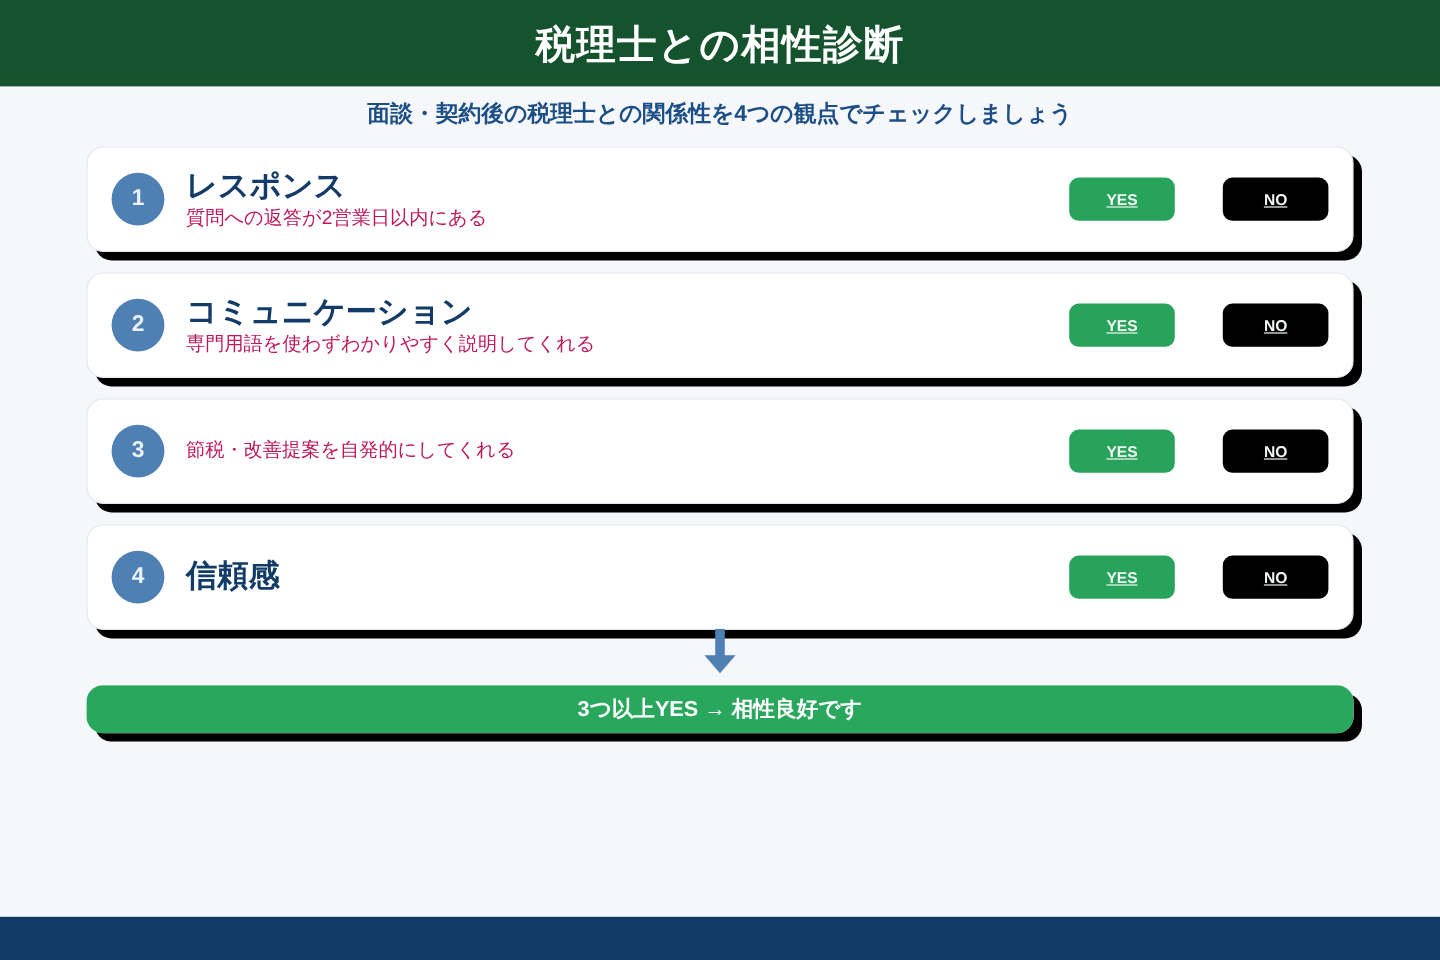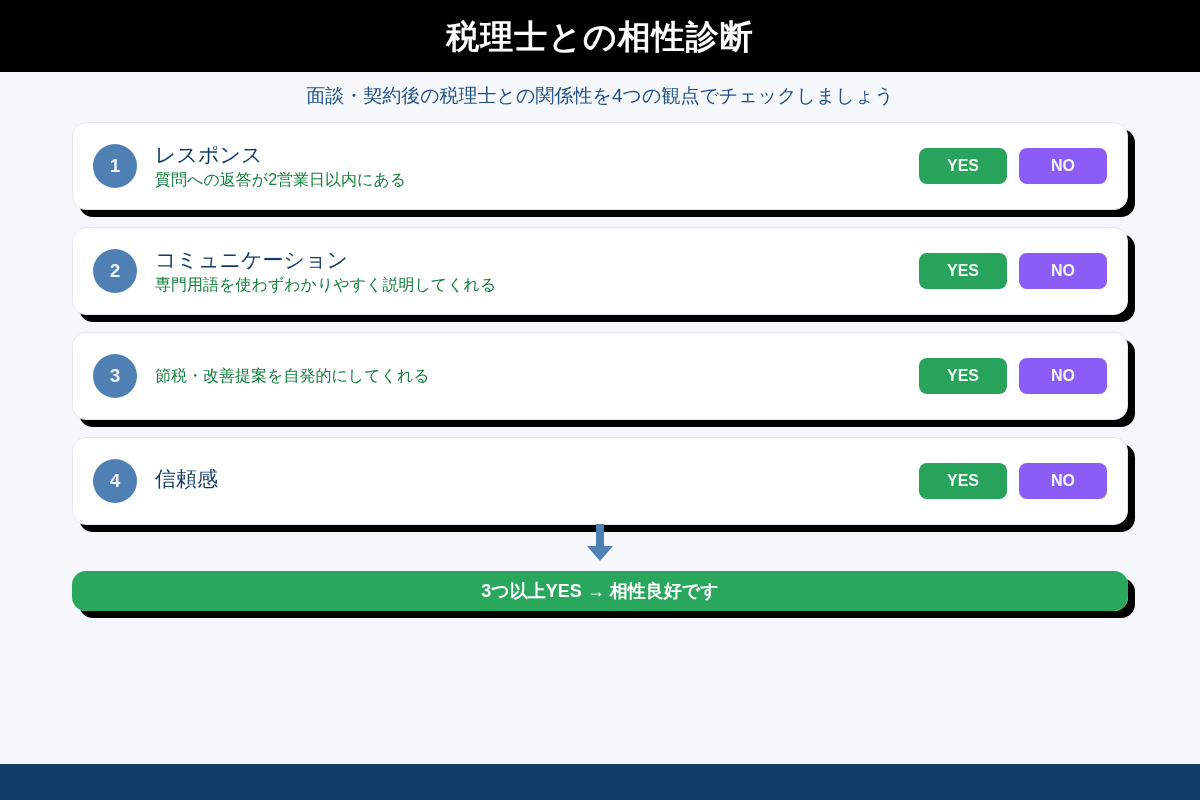--- a/index.html
+++ b/index.html
@@ -15,21 +15,21 @@
     position: relative;
   }
 
   
   .header-bar {
     position: absolute;
     left: 0;
     top: 0;
     width: 1200px;
     height: 72px;
-    background: #000000;
+    background: #14532d;
     display: flex;
     align-items: center;
     justify-content: center;
   }
   .header-title {
     color: #ffffff;
     font-size: 33px;
     font-weight: bold;
     letter-spacing: 1px;
     line-height: 1;
@@ -37,21 +37,21 @@
 
   
   .subtitle {
     position: absolute;
     left: 0;
     top: 85px;
     width: 1200px;
     text-align: center;
     color: #1d4f87;
     font-size: 19px;
-    font-weight: 400;
+    font-weight: 700;
     line-height: 1.2;
   }
 
   
   .cards {
     position: absolute;
     left: 72px;
     top: 122px;
     width: 1056px;
   }
@@ -81,53 +81,54 @@
     justify-content: center;
     margin-left: 20px;
   }
   .card-text {
     flex: 1 1 auto;
     margin-left: 18px;
     min-width: 0;
   }
   .card-title {
     color: #123c67;
-    font-size: 21px;
-    font-weight: normal;
+    font-size: 26px;
+    font-weight: bold;
     line-height: 1.15;
     margin-bottom: 3px;
   }
   .card-desc {
-    color: #15803d;
+    color: #be185d;
     font-size: 16px;
     line-height: 1.2;
   }
   .card-actions {
     flex: 0 0 auto;
     display: flex;
     gap: 12px;
     margin-right: 20px;
   }
   .btn {
     width: 88px;
     height: 36px;
     border: none;
     border-radius: 8px;
     color: #f2f7f4;
-    font-size: 16px;
+    font-size: 13px;
     font-weight: bold;
     font-family: "Liberation Sans", "DejaVu Sans", sans-serif;
     display: flex;
     align-items: center;
     justify-content: center;
     cursor: pointer;
     padding: 0;
+    text-decoration: underline;
   }
   .btn-yes { background: #27a35b; }
-  .btn-no  { background: #8b5cf6; }
+  .btn-no  { background: #000000; margin-left: 28px; }
 
   
   .arrow {
     position: absolute;
     left: 585px;
     top: 524px;
     width: 30px;
     height: 38px;
   }
 

